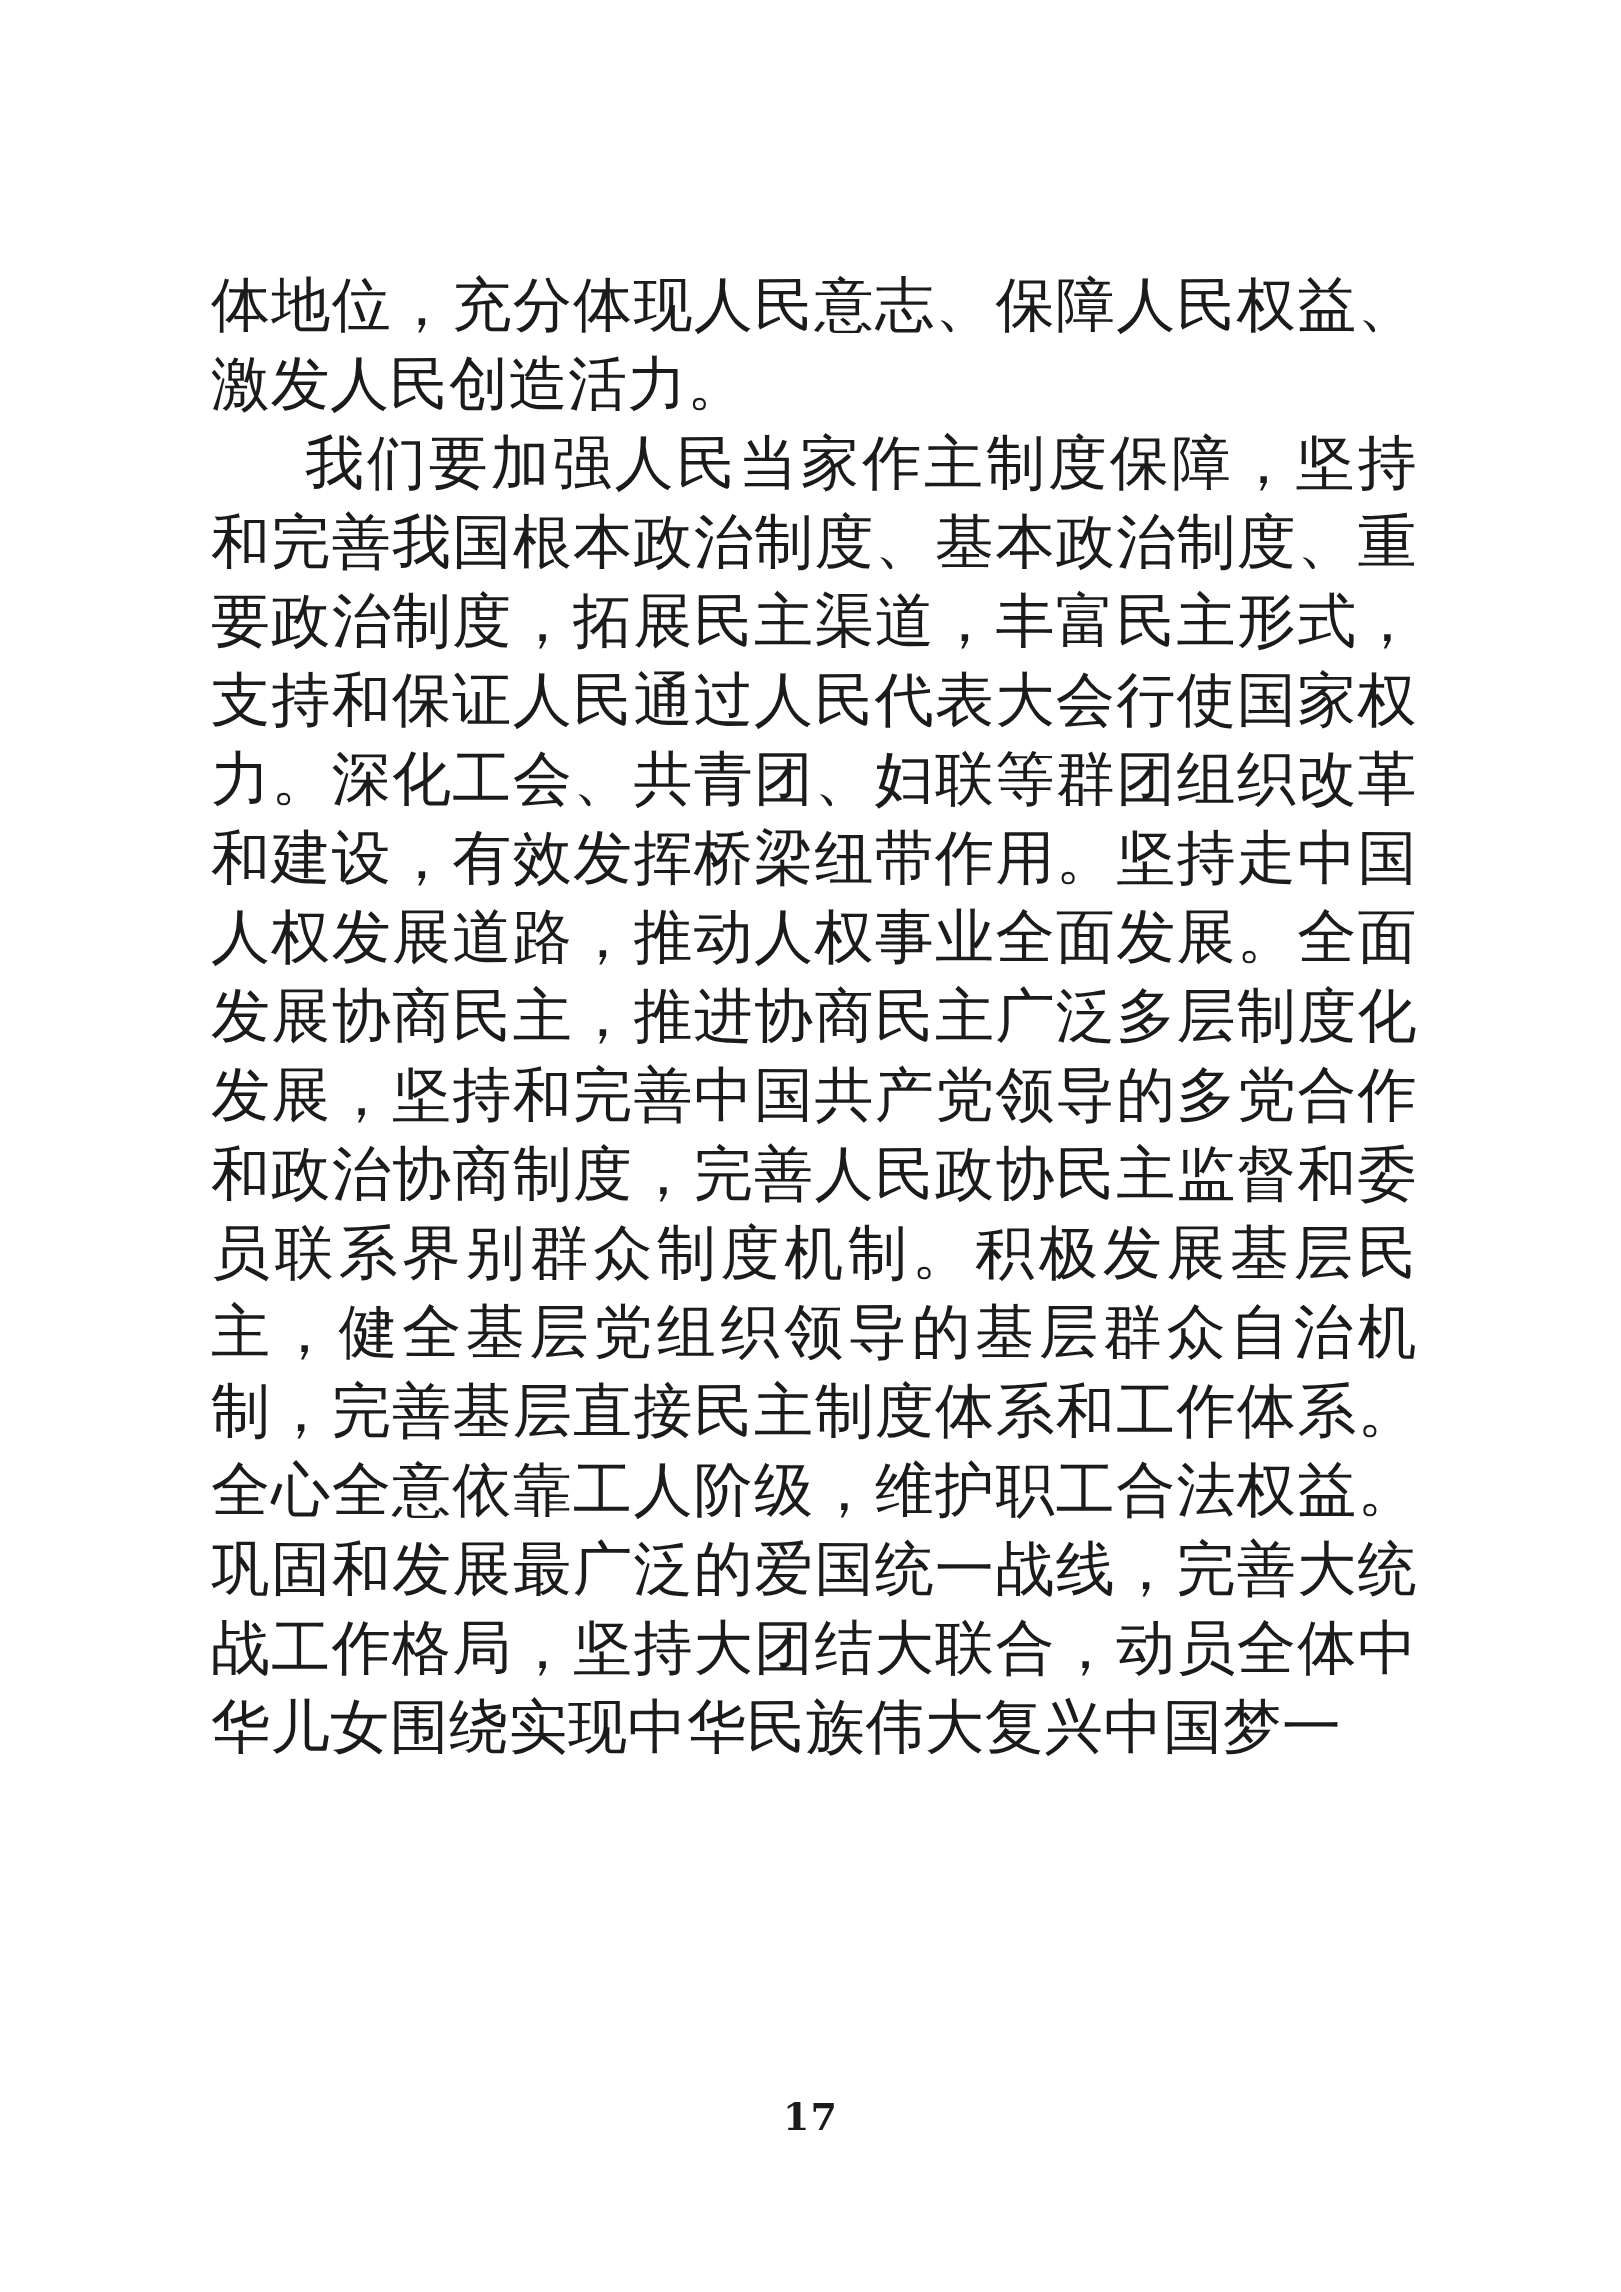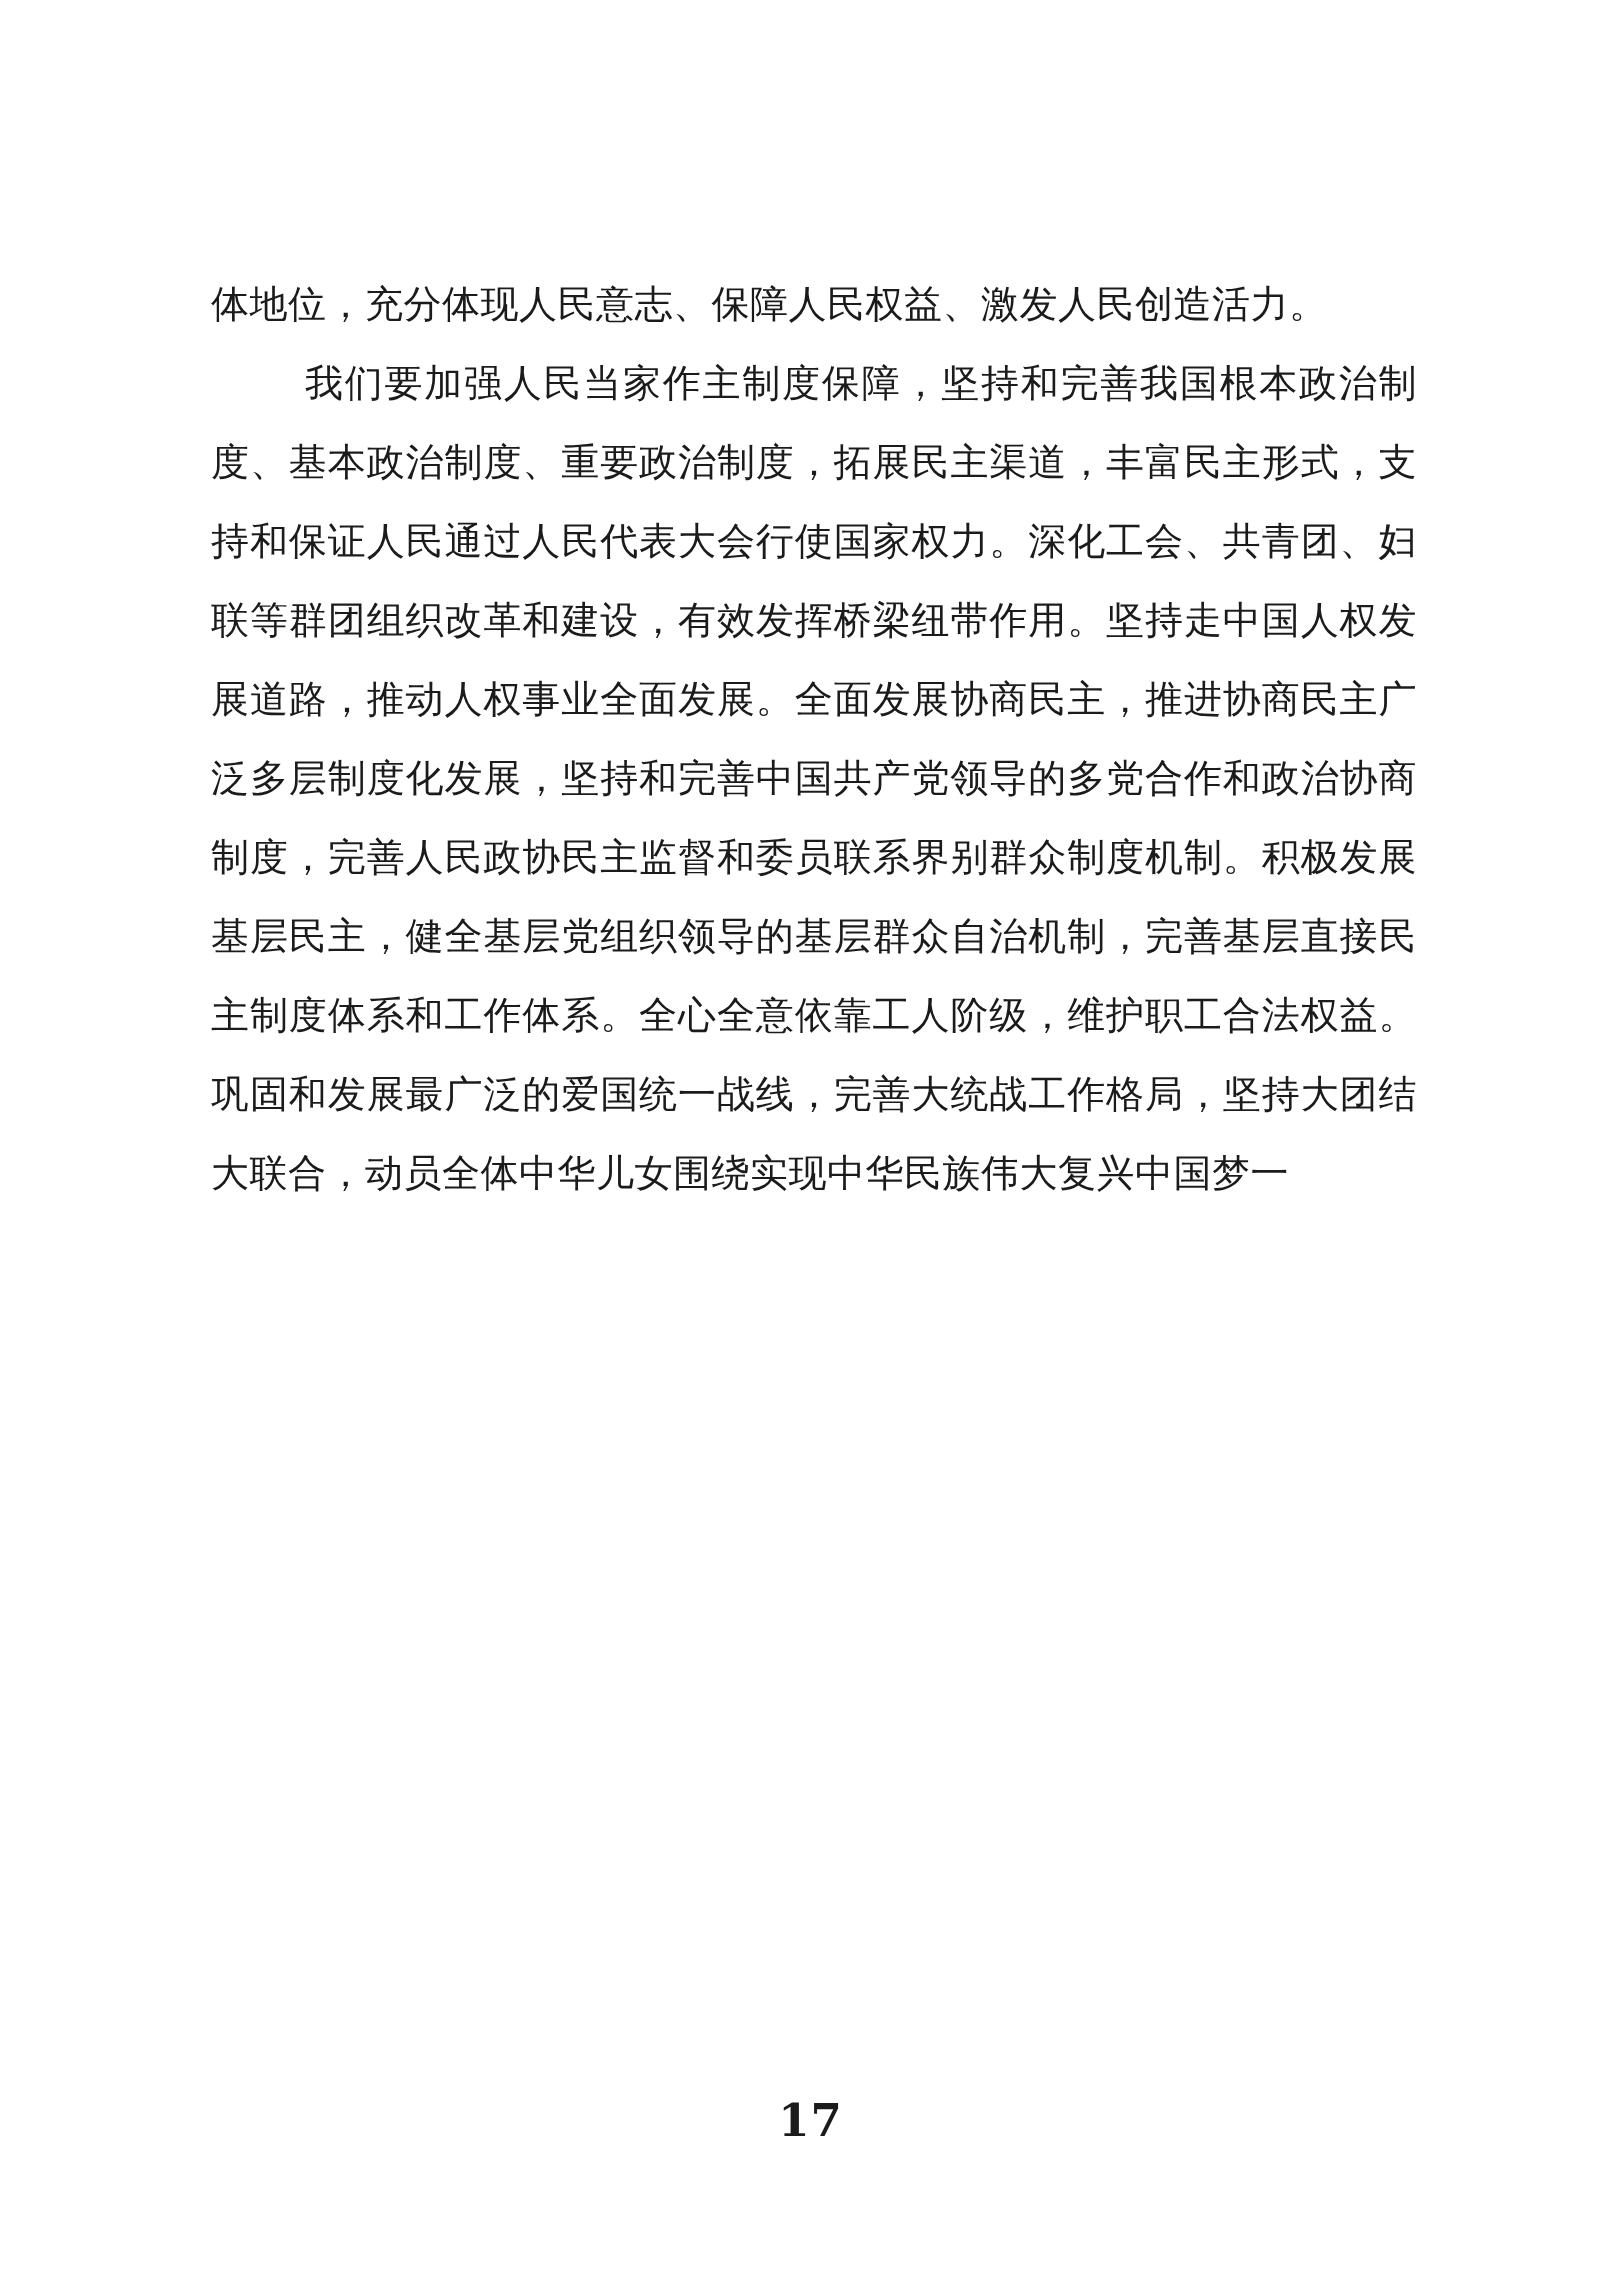--- a/index.html
+++ b/index.html
@@ -17,39 +17,39 @@
   }
   .content {
     position: absolute;
     left: 211px;
     top: 265px;
     width: 1206px;
   }
   .para {
     margin: 0 0 0 0;
     font-family: "DejaVu Serif", serif;
-    font-size: 38px;
+    font-size: 59px;
     line-height: 79px;
     color: #1b1b1b;
     text-align: justify;
     text-justify: inter-character;
     letter-spacing: 0.5px;
     word-break: break-all;
   }
   .para.indent {
     text-indent: 94px;
   }
   .page-number {
     position: absolute;
     left: 0;
     right: 0;
     top: 2094px;
     text-align: center;
     font-family: "DejaVu Serif", serif;
-    font-size: 45px;
+    font-size: 38px;
     color: #1b1b1b;
     font-weight: bold;
     letter-spacing: 1px;
   }
 </style>
 </head>
 <body>
 
 <div class="page">
   <div class="content">

